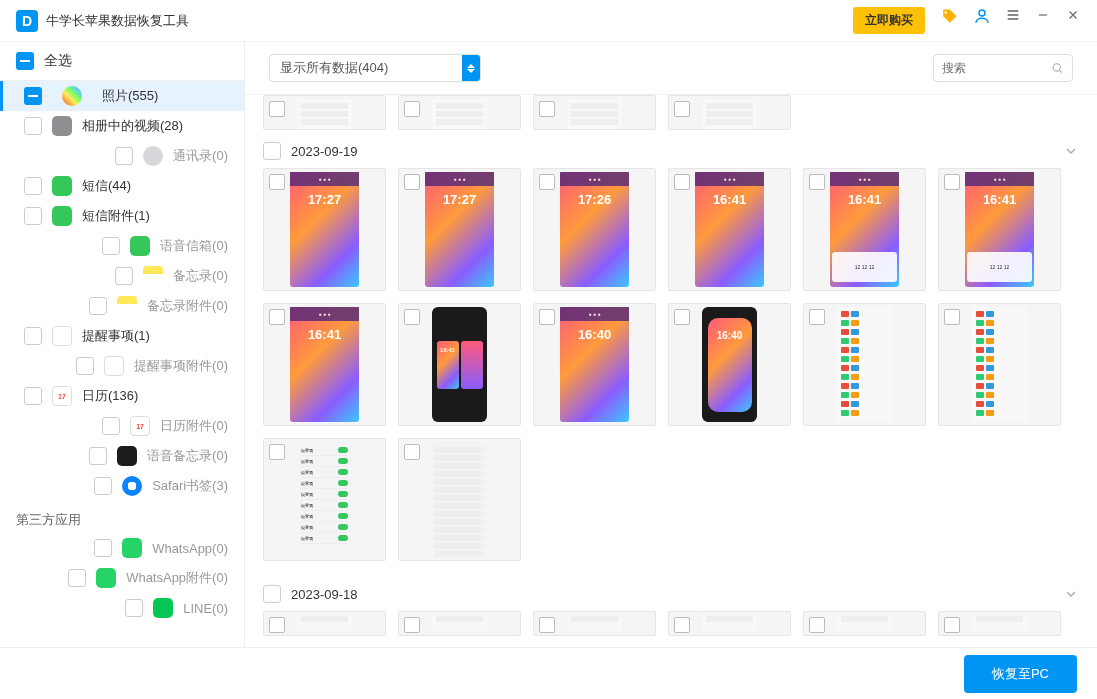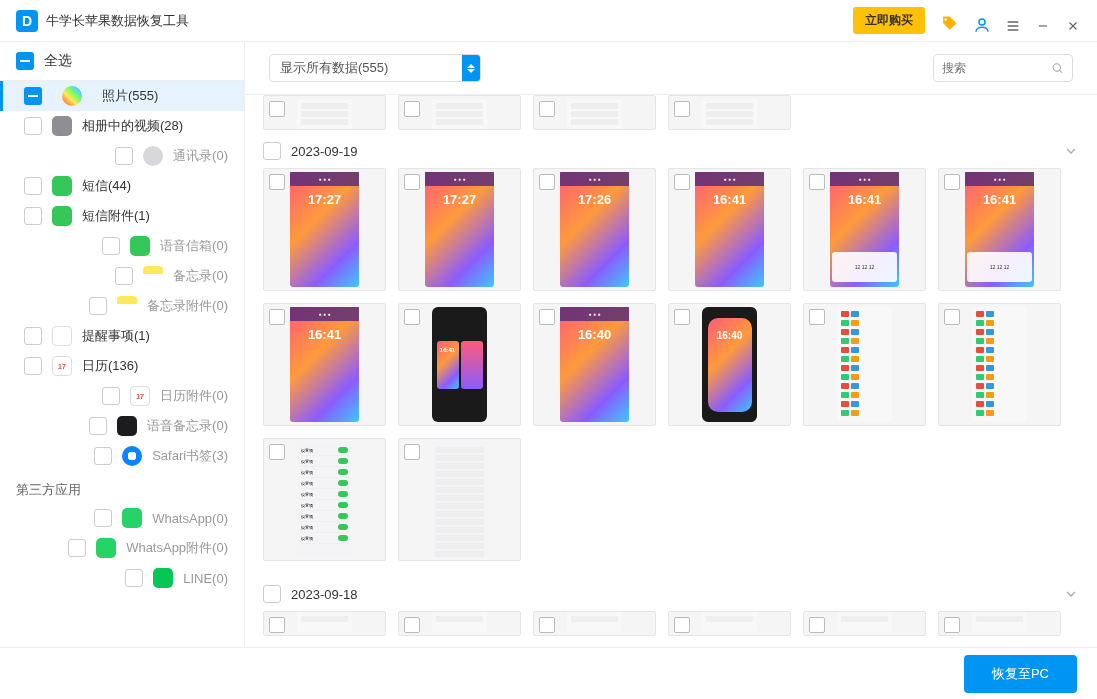--- a/index.html
+++ b/index.html
@@ -1,21 +1,21 @@
 <!DOCTYPE html>
 <html><head>
 <meta charset="utf-8">
 <style>
 * { margin: 0; padding: 0; box-sizing: border-box; font-family: -apple-system, "Segoe UI", Arial, sans-serif; }
 body { width: 1097px; height: 699px; background: #fff; display: flex; flex-direction: column; overflow: hidden; }
 
 .titlebar { height: 42px; background: #fff; display: flex; align-items: center; padding: 0 16px; border-bottom: 1px solid #eee; }
 .app-logo { width: 22px; height: 22px; background: #0095f2; border-radius: 4px; display: flex; align-items: center; justify-content: center; color: #fff; font-weight: bold; font-size: 14px; margin-right: 8px; }
 .app-title { font-size: 13px; color: #333; flex: 0 0 auto; }
-.titlebar-right { margin-left: auto; display: flex; align-items: flex-end; gap: 14px; }
+.titlebar-right { margin-left: auto; display: flex; align-items: flex-start; gap: 14px; }
 .buy-btn { background: #ffc107; color: #333; font-size: 12px; padding: 5px 12px; border-radius: 3px; border: none; font-weight: 600; }
 .tag-icon { width: 20px; height: 20px; color: #ffb300; }
 .user-icon { width: 18px; height: 18px; color: #0095f2; }
 .menu-icon, .min-icon, .close-win-icon { width: 16px; height: 16px; color: #666; display: flex; align-items: center; justify-content: center; cursor: pointer; }
 
 .main { flex: 1; display: flex; overflow: hidden; }
 
 .sidebar { width: 245px; border-right: 1px solid #eee; display: flex; flex-direction: column; overflow-y: auto; }
 .select-all-row { display: flex; align-items: center; padding: 10px 16px; gap: 10px; border-bottom: 1px solid #eee; }
 .cb-square { width: 18px; height: 18px; border-radius: 3px; flex-shrink: 0; }
@@ -167,20 +167,29 @@
     </div>
     <div class="sb-item  ">
       <div class="cb-square cb-empty"></div>
       <div class="sb-icon ico-reminders">
             <span style="background:#ff3b30"></span>
             <span style="background:#ff9500"></span>
             <span style="background:#34c759"></span>
           </div>
       <span>提醒事项(1)</span>
     </div>
+    <div class="sb-item  dim">
+      <div class="cb-square cb-empty"></div>
+      <div class="sb-icon ico-reminders">
+            <span style="background:#ff3b30"></span>
+            <span style="background:#ff9500"></span>
+            <span style="background:#34c759"></span>
+          </div>
+      <span>提醒事项附件(0)</span>
+    </div>
     <div class="sb-item  ">
       <div class="cb-square cb-empty"></div>
       <div class="sb-icon ico-cal">17</div>
       <span>日历(136)</span>
     </div>
     <div class="sb-item  dim">
       <div class="cb-square cb-empty"></div>
       <div class="sb-icon ico-cal">17</div>
       <span>日历附件(0)</span>
     </div>
@@ -212,21 +221,21 @@
       <div class="sb-icon ico-line"></div>
       <span>LINE(0)</span>
     </div>
 
     </div>
   </div>
 
   <div class="content">
     <div class="toolbar">
       <div class="filter-select">
-        <span>显示所有数据(555)</span>
+        <span>显示所有数据(404)</span>
         <div class="select-btn"></div>
       </div>
       <div class="search-box">
         <input placeholder="搜索" style="">
         <svg class="search-ico" width="14" height="14" viewBox="0 0 24 24" fill="none" stroke="currentColor" stroke-width="2">
             <circle cx="11" cy="11" r="7"></circle>
             <path d="M21 21l-5-5"></path>
           </svg>
       </div>
     </div>

